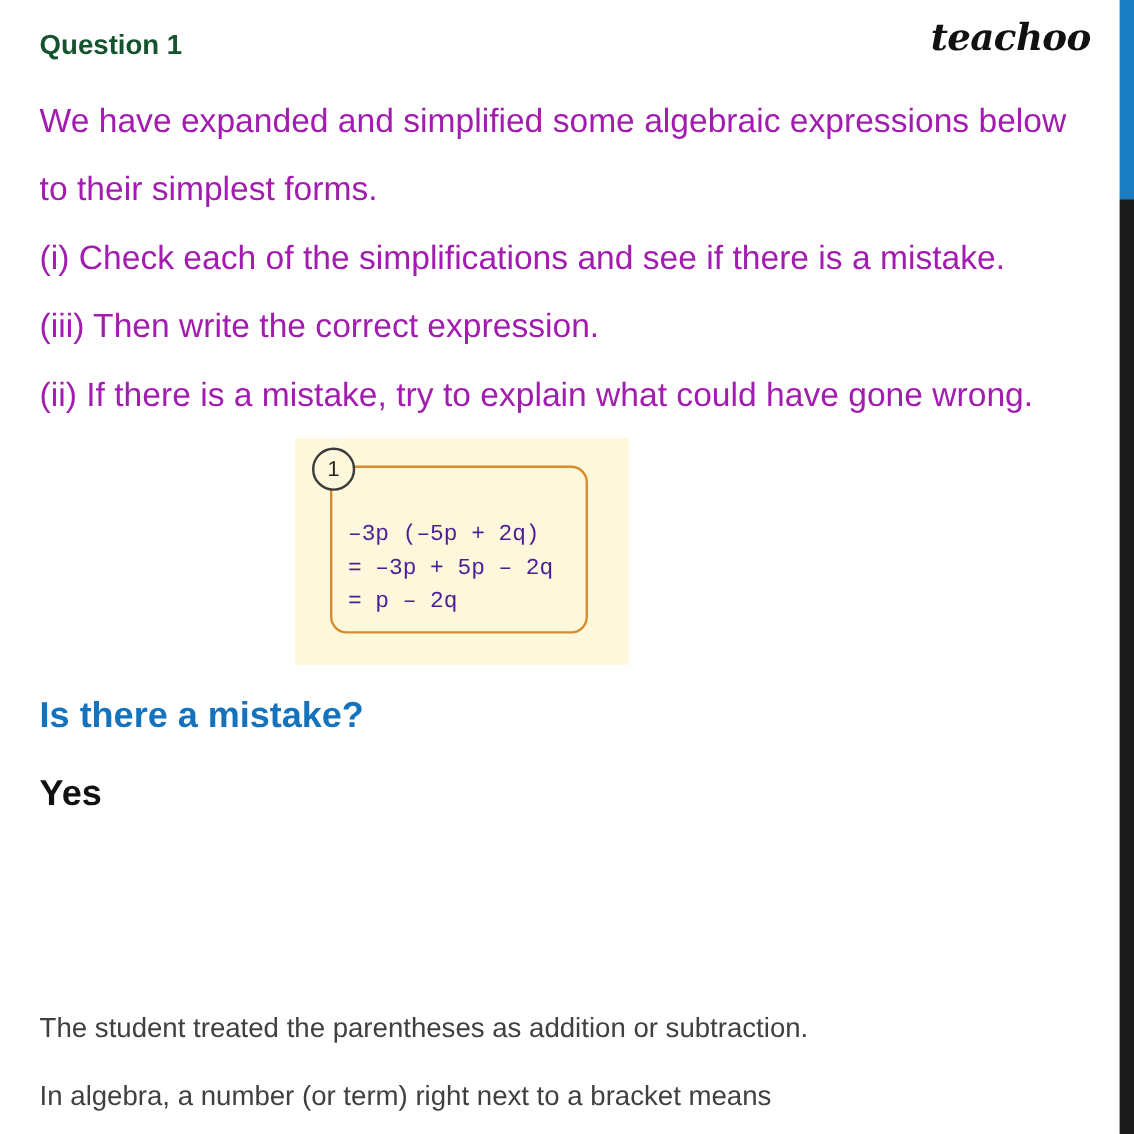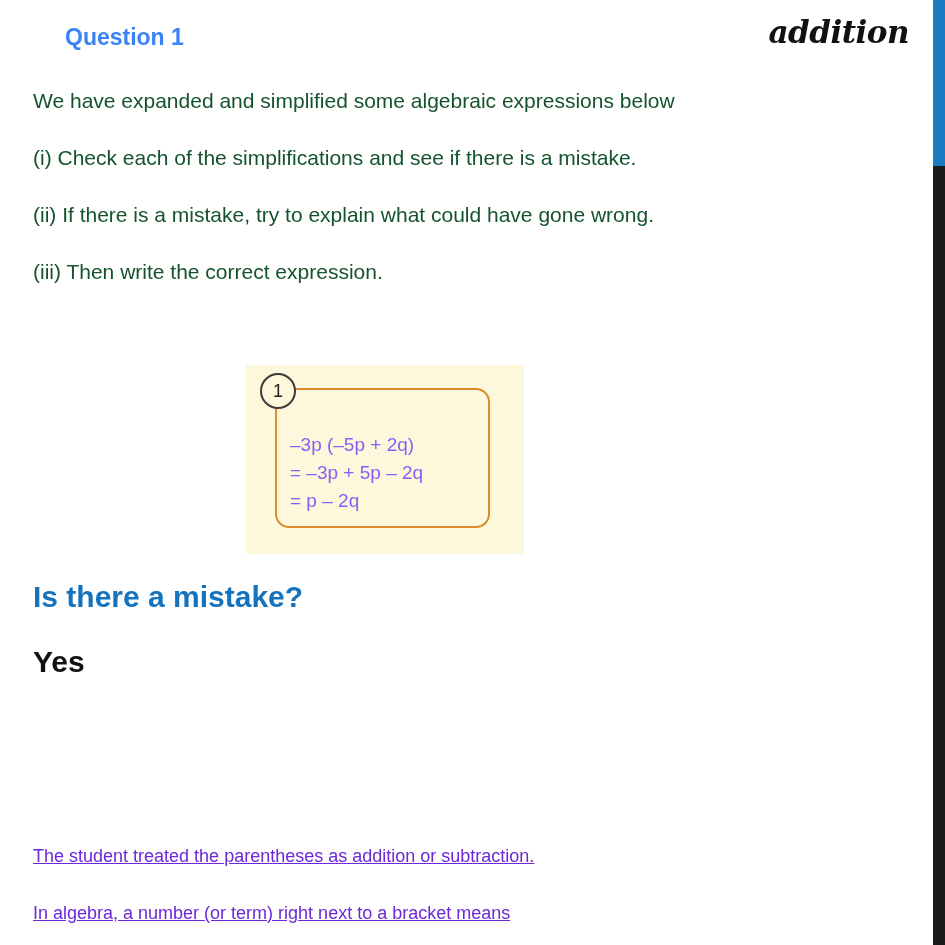--- a/index.html
+++ b/index.html
@@ -50,26 +50,25 @@
     font-size: 31px;
     color: #111111;
     letter-spacing: -0.5px;
   }
   .q-title {
     position: absolute;
     left: 33px;
     top: 24px;
     font-size: 23px;
     font-weight: bold;
-    color: #3b82f6;
-    margin-left: 32px;
+    color: #14532d;
   }
   .para {
-    font-size: 21px;
-    color: #14532d;
+    font-size: 28px;
+    color: #a21caf;
     line-height: 57px;
     white-space: nowrap;
   }
   
   .figure {
     position: absolute;
     left: 246px;
     top: 365px;
     width: 278px;
     height: 189px;
@@ -99,62 +98,62 @@
     font-size: 18px;
     color: #222222;
     text-align: center;
     line-height: 33px;
     font-family: "Liberation Sans", sans-serif;
   }
   .fig-lines {
     position: absolute;
     left: 44px;
     top: 66px;
-    font-family: Liberation Sans, sans-serif;
+    font-family: Liberation Mono, monospace;
     font-size: 19px;
-    color: #8b5cf6;
+    color: #4c1d95;
     line-height: 28px;
     white-space: nowrap;
   }
   .heading-blue {
     font-size: 30px;
     font-weight: bold;
     color: #1573be;
   }
   .answer-black {
     font-size: 30px;
     font-weight: bold;
     color: #111111;
   }
   .body-black {
-    font-size: 18px;
-    color: #6d28d9;
+    font-size: 23px;
+    color: #404040;
     line-height: 57px;
     white-space: nowrap;
-    text-decoration: underline;
   }
   .abs { position: absolute; }
 </style>
 </head>
 <body>
 
 <div class="page">
 
   <div class="edge-strip-blue"></div>
   <div class="edge-strip-dark"></div>
 
-  <div class="brand">addition</div>
+  <div class="brand">teachoo</div>
 
   <div class="q-title">Question 1</div>
 
   <div class="abs" style="left:33px; top:72px; width:900px;">
     <div class="para">We have expanded and simplified some algebraic expressions below</div>
+    <div class="para">to their simplest forms.</div>
     <div class="para">(i) Check each of the simplifications and see if there is a mistake.</div>
+    <div class="para">(iii) Then write the correct expression.</div>
     <div class="para">(ii) If there is a mistake, try to explain what could have gone wrong.</div>
-    <div class="para">(iii) Then write the correct expression.</div>
   </div>
 
   <div class="figure">
     <div class="fig-rect"></div>
     <div class="fig-badge">1</div>
     <div class="fig-lines">
       <div>–3p (–5p + 2q)</div>
       <div>= –3p + 5p – 2q</div>
       <div>= p – 2q</div>
     </div>

